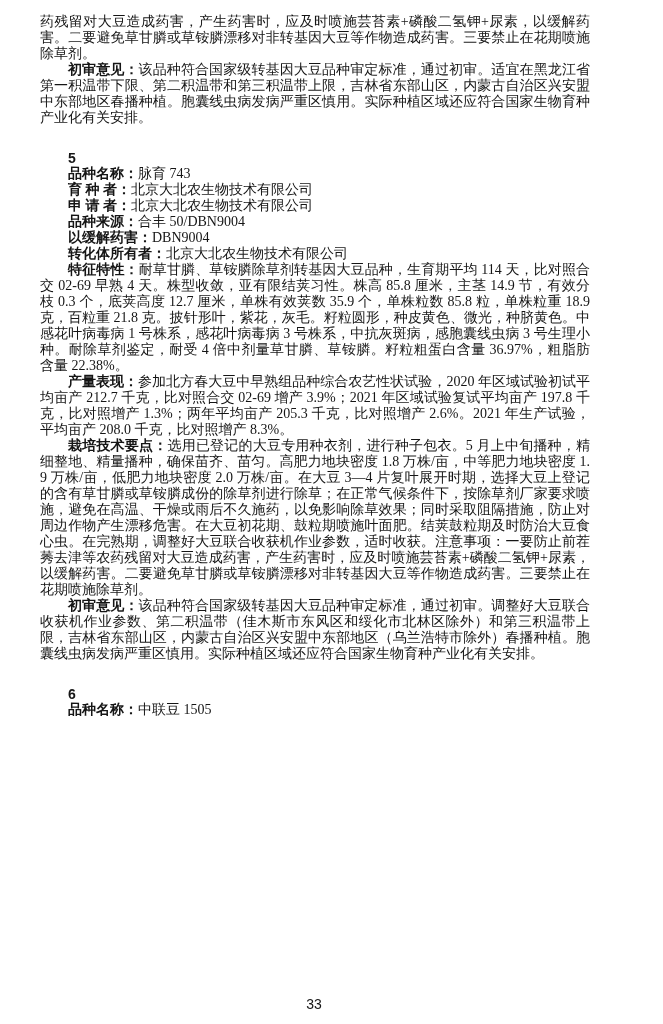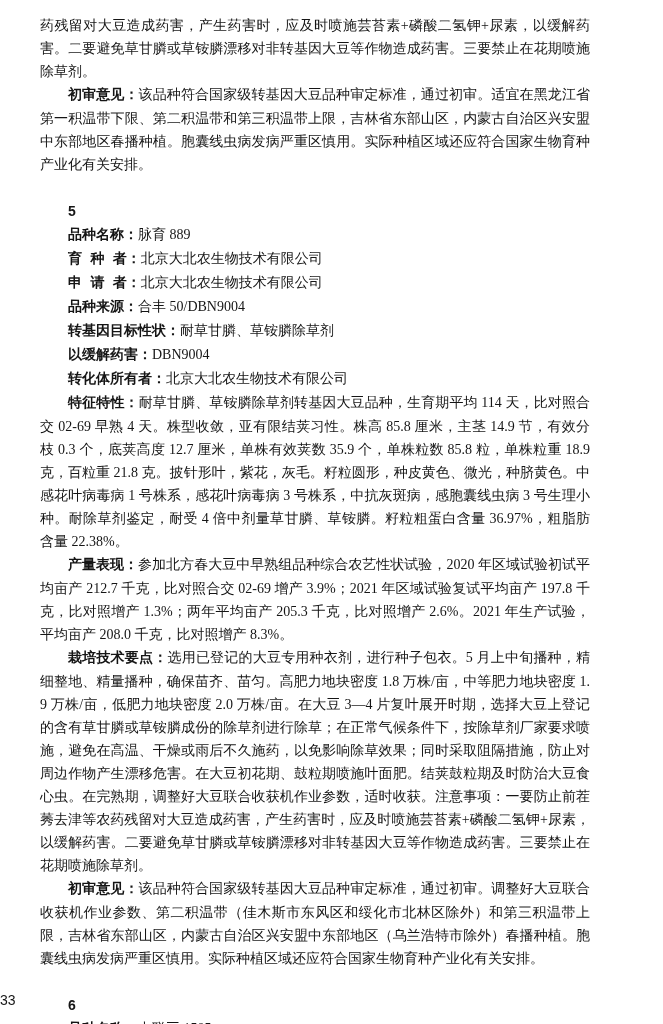--- a/index.html
+++ b/index.html
@@ -9,72 +9,72 @@
   }
   .page {
     position: relative;
     width: 628px;
     height: 1024px;
     box-sizing: border-box;
     padding: 14px 38px 0 40px;
     background: #ffffff;
     font-family: "Liberation Serif", "DejaVu Serif", serif;
     font-size: 14px;
-    line-height: 23px;
+    line-height: 16px;
     color: #151515;
     overflow: hidden;
   }
   p.para, p.field {
     margin: 0;
     text-align: justify;
     word-break: break-all;
   }
   .indent {
     text-indent: 2em;
   }
   .label {
     font-weight: bold;
-    font-family: Liberation Mono, monospace;
+    font-family: Liberation Serif, serif;
   }
   .entry-number {
     margin: 24px 0 0 0;
     text-indent: 2em;
     font-weight: bold;
     font-family: "Liberation Sans", "DejaVu Sans", sans-serif;
   }
   .page-number {
     position: absolute;
     left: 0;
     right: 0;
     bottom: 12px;
+    text-align: center;
     font-family: "Liberation Sans", "DejaVu Sans", sans-serif;
     font-size: 14px;
     color: #151515;
   }
 </style>
 </head>
 <body>
 
 <div class="page">
 
   <p class="para">药残留对大豆造成药害，产生药害时，应及时喷施芸苔素+磷酸二氢钾+尿素，以缓解药害。二要避免草甘膦或草铵膦漂移对非转基因大豆等作物造成药害。三要禁止在花期喷施除草剂。</p>
 
   <p class="para indent"><span class="label">初审意见：</span><span>该品种符合国家级转基因大豆品种审定标准，通过初审。适宜在黑龙江省第一积温带下限、第二积温带和第三积温带上限，吉林省东部山区，内蒙古自治区兴安盟中东部地区春播种植。胞囊线虫病发病严重区慎用。实际种植区域还应符合国家生物育种产业化有关安排。</span></p>
 
   <p class="entry-number">5</p>
 
-  <p class="field indent"><span class="label">品种名称：</span><span>脉育 889</span></p>
+  <p class="field indent"><span class="label">品种名称：</span><span>脉育 743</span></p>
 
   <p class="field indent"><span class="label">育 种 者：</span><span>北京大北农生物技术有限公司</span></p>
 
   <p class="field indent"><span class="label">申 请 者：</span><span>北京大北农生物技术有限公司</span></p>
 
   <p class="field indent"><span class="label">品种来源：</span><span>合丰 50/DBN9004</span></p>
 
-  <p class="field indent"><span class="label">转基因目标性状：</span><span>耐草甘膦、草铵膦除草剂</span></p>
 
   <p class="field indent"><span class="label">以缓解药害：</span><span>DBN9004</span></p>
 
   <p class="field indent"><span class="label">转化体所有者：</span><span>北京大北农生物技术有限公司</span></p>
 
 
   <p class="para indent"><span class="label">特征特性：</span><span>耐草甘膦、草铵膦除草剂转基因大豆品种，生育期平均 114 天，比对照合交 02-69 早熟 4 天。株型收敛，亚有限结荚习性。株高 85.8 厘米，主茎 14.9 节，有效分枝 0.3 个，底荚高度 12.7 厘米，单株有效荚数 35.9 个，单株粒数 85.8 粒，单株粒重 18.9 克，百粒重 21.8 克。披针形叶，紫花，灰毛。籽粒圆形，种皮黄色、微光，种脐黄色。中感花叶病毒病 1 号株系，感花叶病毒病 3 号株系，中抗灰斑病，感胞囊线虫病 3 号生理小种。耐除草剂鉴定，耐受 4 倍中剂量草甘膦、草铵膦。籽粒粗蛋白含量 36.97%，粗脂肪含量 22.38%。</span></p>
 
   <p class="para indent"><span class="label">产量表现：</span><span>参加北方春大豆中早熟组品种综合农艺性状试验，2020 年区域试验初试平均亩产 212.7 千克，比对照合交 02-69 增产 3.9%；2021 年区域试验复试平均亩产 197.8 千克，比对照增产 1.3%；两年平均亩产 205.3 千克，比对照增产 2.6%。2021 年生产试验，平均亩产 208.0 千克，比对照增产 8.3%。</span></p>
 

